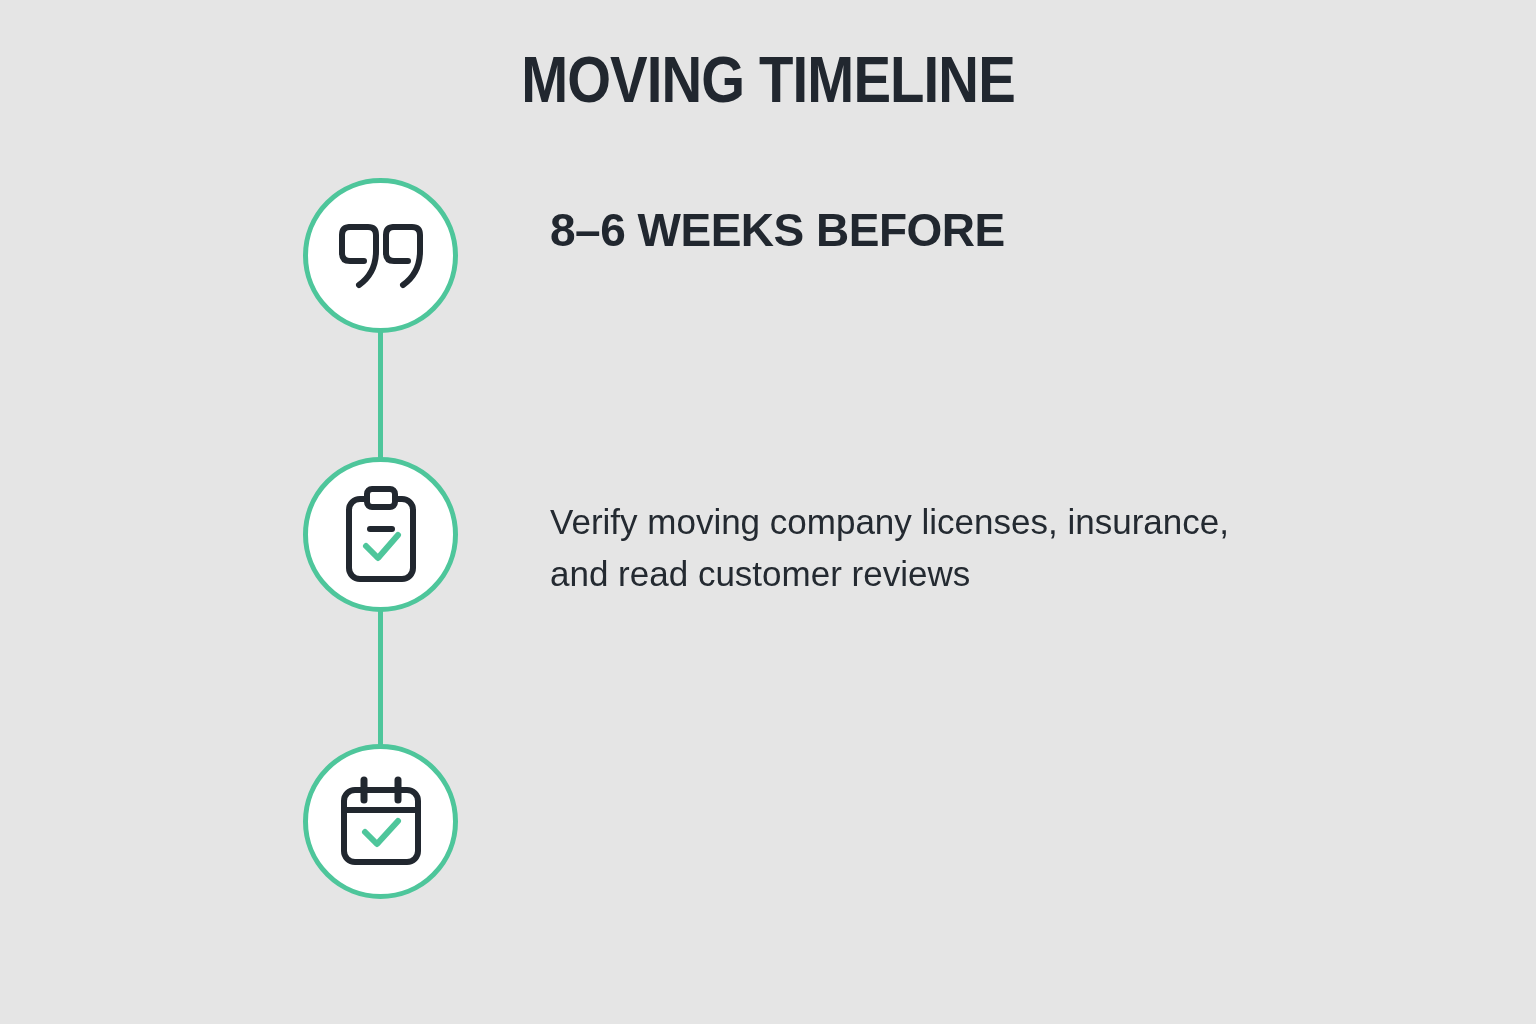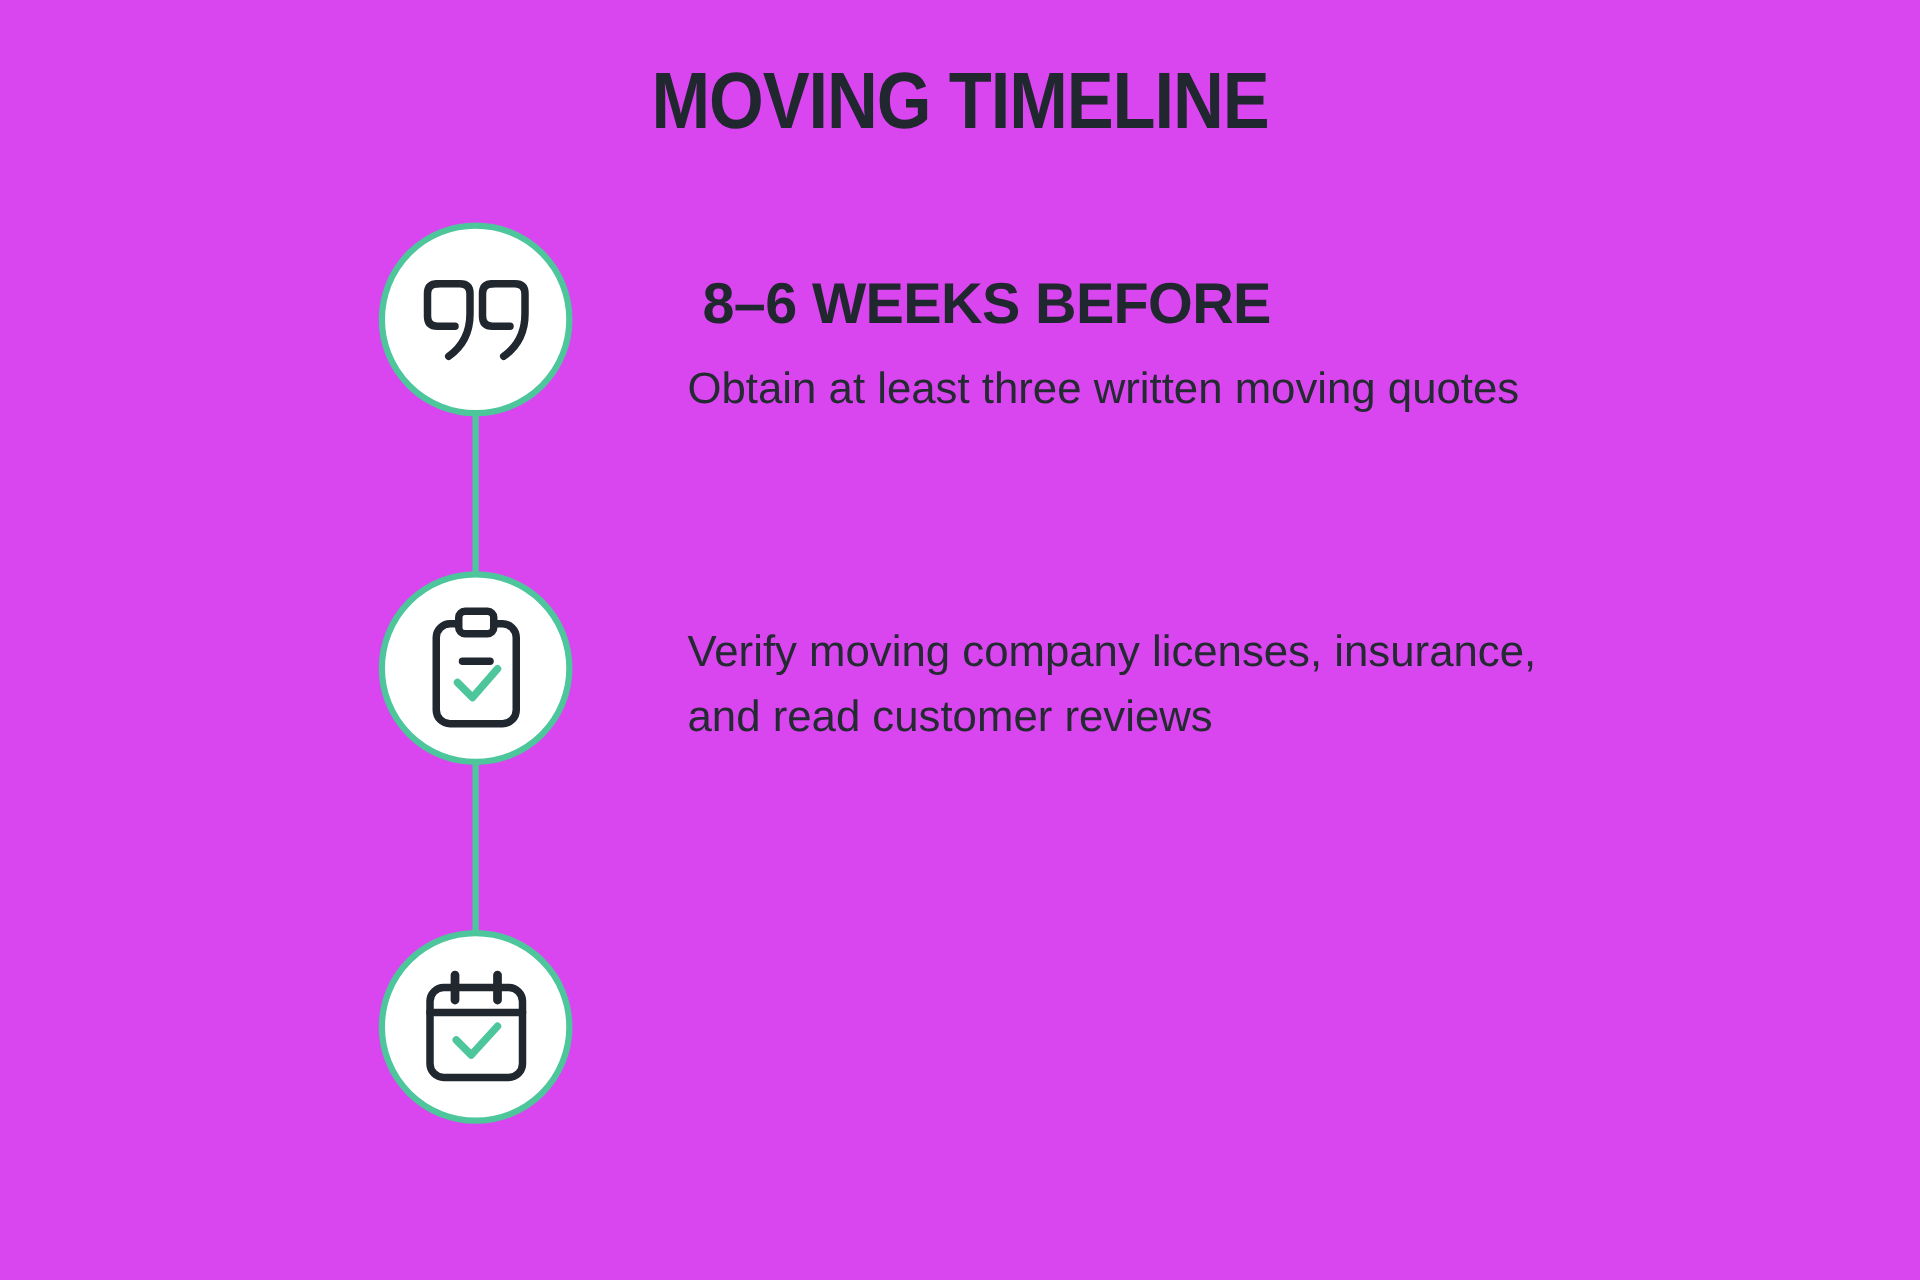--- a/index.html
+++ b/index.html
@@ -5,21 +5,21 @@
   :root{
     --accent:#4EC69B;
     --dark:#21272F;
     --text:#242A31;
   }
   *{box-sizing:border-box;}
   html,body{margin:0;padding:0;background:#fff;}
   .canvas{
     position:relative;
     width:1536px;height:1024px;
-    background:#d946ef;
+    background:#e5e5e5;
     overflow:hidden;
     font-family:"Liberation Sans", sans-serif;
     color:var(--dark);
   }
   .title{
     position:absolute;
     top:48px;left:0;width:100%;
     margin:0;
     text-align:center;
     font-size:64px;
@@ -55,21 +55,21 @@
   .fill-white{fill:#fff;}
   .item{
     position:absolute;
     left:550px;
     z-index:1;
   }
   .item-1{top:205px;}
   .item-2{top:478px;}
   .item-3{top:768px;}
   .item h2{
-    margin:12px;
+    margin:0;
     font-size:46px;
     font-weight:700;
     line-height:50px;
     letter-spacing:-0.5px;
     color:var(--dark);
   }
   .item p{
     margin:18px 0 0 0;
     font-size:35px;
     line-height:52px;
@@ -109,21 +109,20 @@
       <rect class="stroke-dark" x="5" y="14" width="74" height="72" rx="11"></rect>
       <path class="stroke-dark" d="M5 34 H79"></path>
       <path class="stroke-dark" style="stroke-width:7" d="M25 4 V24"></path>
       <path class="stroke-dark" style="stroke-width:7" d="M59 4 V24"></path>
       <path class="stroke-accent" d="M26 56 L38 68 L59 45"></path>
     </svg>
   </div>
 
   <div class="item item-1">
     <h2>8–6 WEEKS BEFORE</h2>
-    <p>Obtain at least three written moving quotes</p>
   </div>
 
   <div class="item item-2">
     <p>Verify moving company licenses, insurance,
 and read customer reviews</p>
   </div>
 
 
 </div>
 

